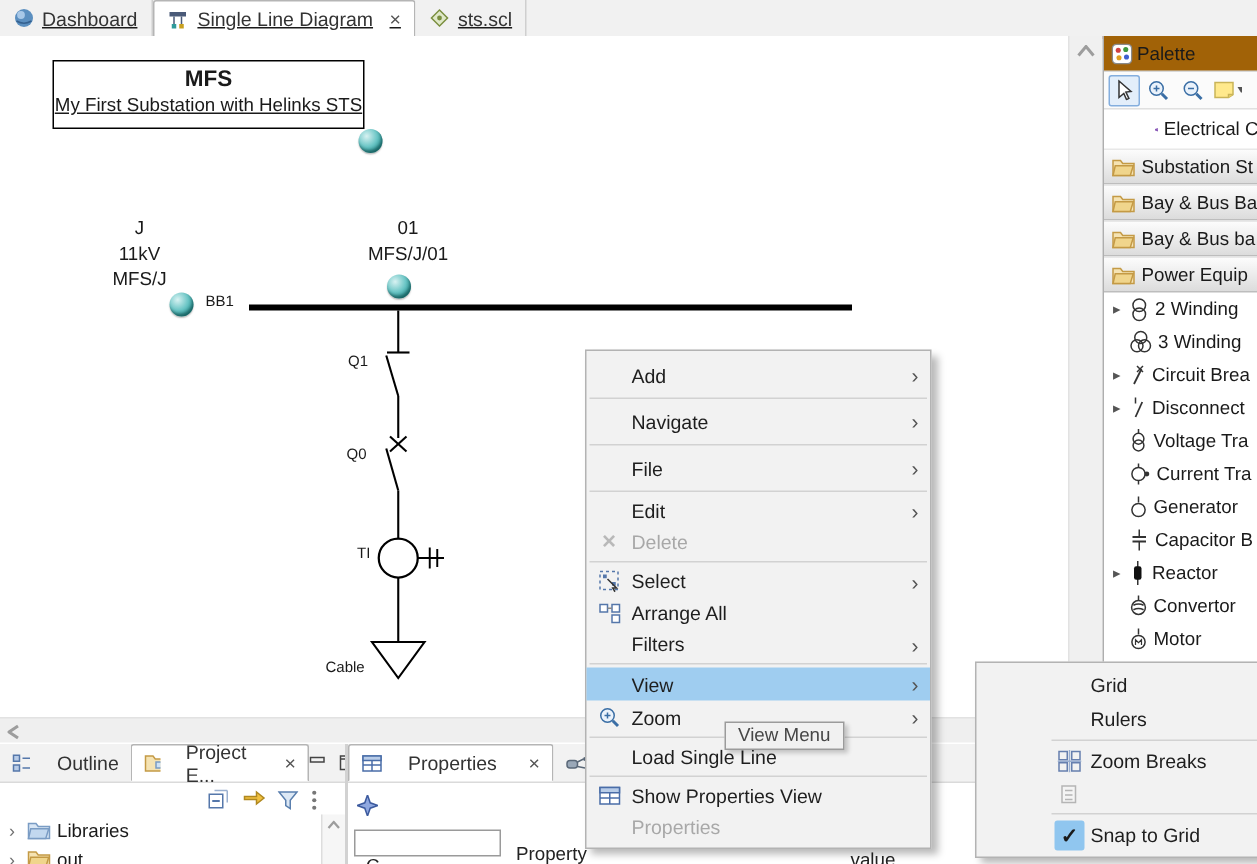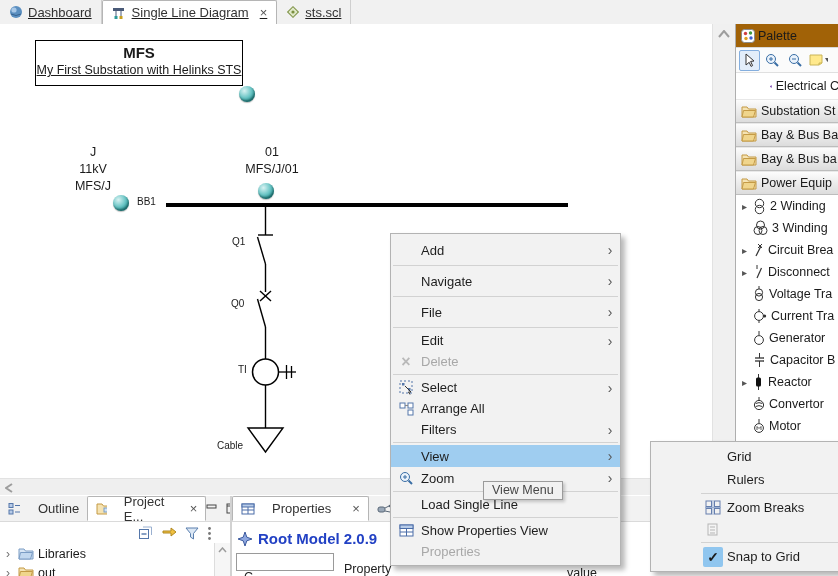--- a/index.html
+++ b/index.html
@@ -459,21 +459,20 @@
             <line x1="8" y1="8" x2="13" y2="9" stroke="#5a6878"></line>
             <circle cx="13" cy="3" r="1.3" fill="#5a6878"></circle>
           </svg>
         <span>Signal</span>
       </div>
     </div>
     <div class="heading-row">
       <svg width="14" height="14">
           <path d="M7 0 L8.8 5.2 L14 7 L8.8 8.8 L7 14 L5.2 8.8 L0 7 L5.2 5.2 Z" fill="#8fa8e0" stroke="#3c5a9e"></path>
         </svg>
-      <span class="heading">Root Model 2.0.9</span>
     </div>
     <div class="mini-input"></div>
     <span class="colhdr" style="left:12px;top:74px;">C</span>
     <span class="colhdr" style="left:112px;top:66px;">Property</span>
     <span class="colhdr" style="left:335px;top:70px;">value</span>
   </div>
 
   <div class="menu cmenu">
     <div class="mi tall">
       <span class="ic"></span>

